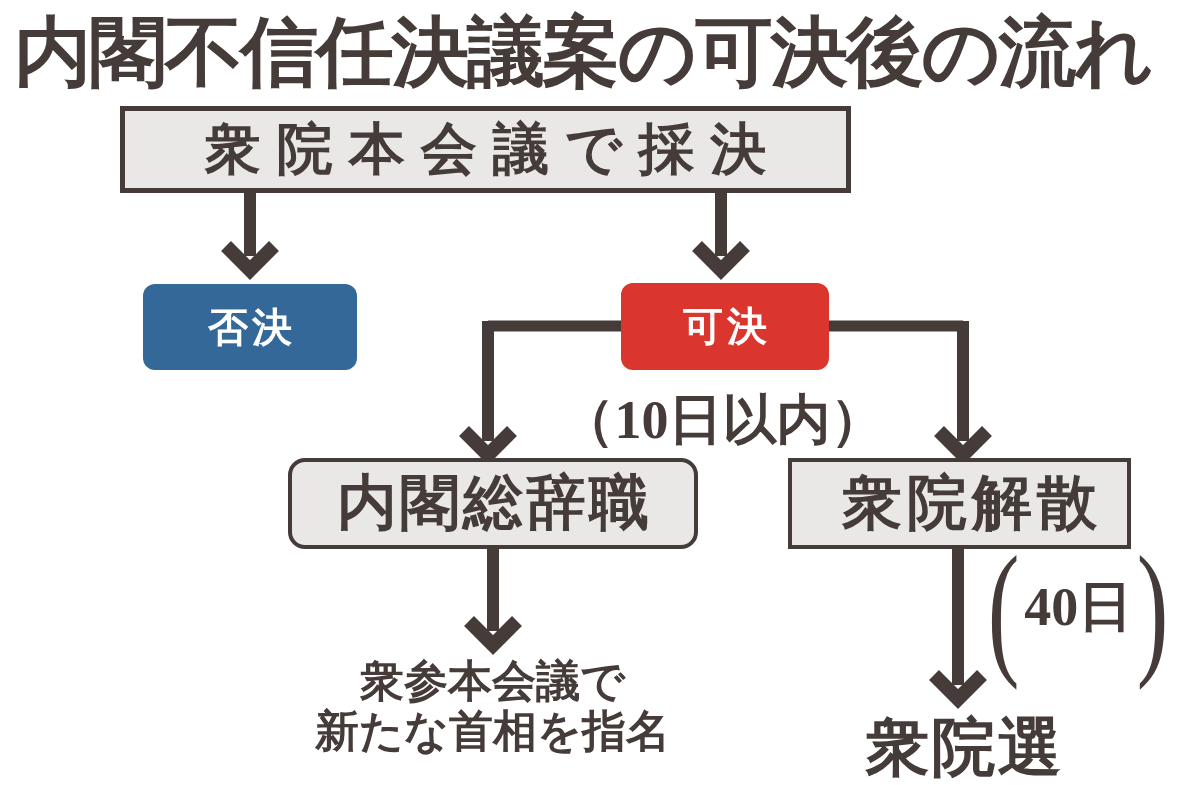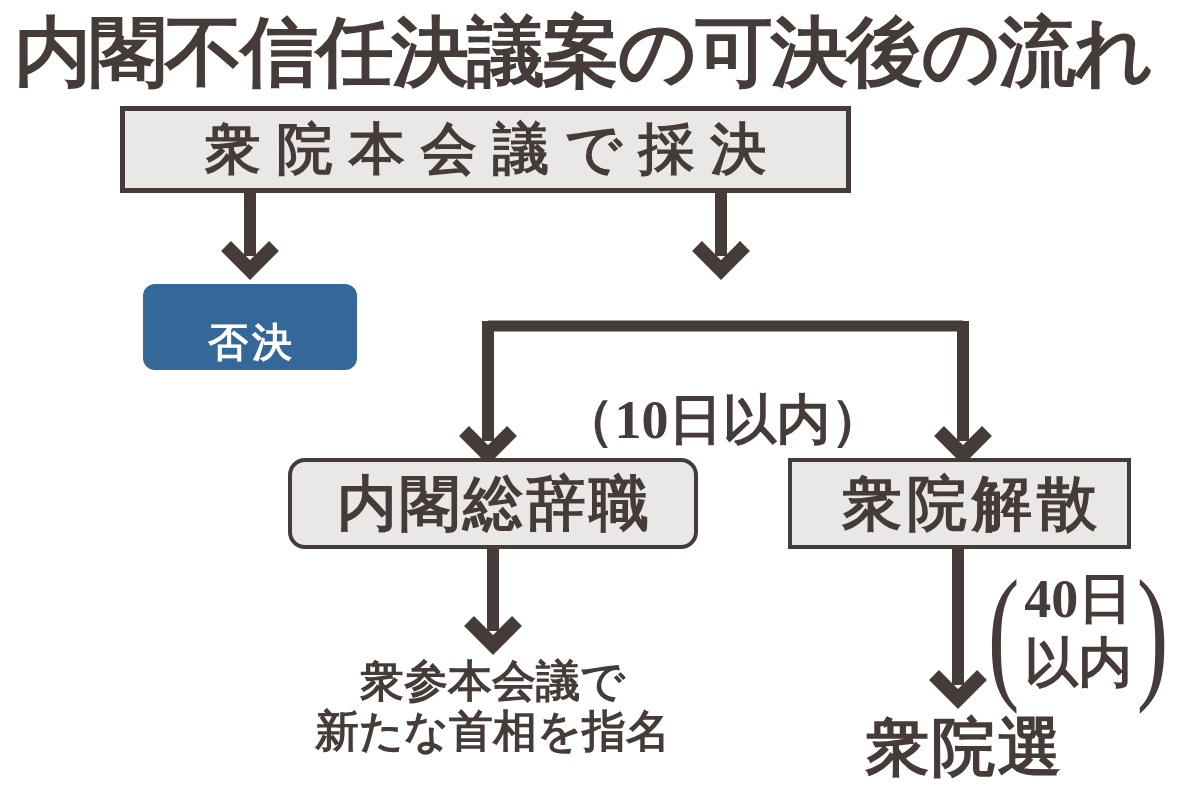--- a/index.html
+++ b/index.html
@@ -20,21 +20,21 @@
   .title{
     position:absolute;left:14px;top:2px;width:1180px;
     font-size:76px;font-weight:900;letter-spacing:-2px;
     color:var(--dark);white-space:nowrap;
     transform:scaleX(1.02);transform-origin:left;
   }
   svg.connectors{position:absolute;left:0;top:0;z-index:1;}
   svg.connectors path{stroke:var(--dark);fill:none;}
   .node{
     position:absolute;z-index:2;box-sizing:border-box;
-    display:flex;align-items:flex-end;justify-content:center;
+    display:flex;align-items:center;justify-content:center;
     white-space:nowrap;
   }
   .graybox{
     background:var(--box_fill);
     border:5px solid var(--dark);
     font-weight:600;
   }
   .vote{left:120px;top:106px;width:731px;height:87px;font-size:56px;letter-spacing:16px;text-indent:16px;}
   .resign{left:288px;top:458px;width:410px;height:91px;border-width:4px;font-size:60px;letter-spacing:3px;text-indent:3px;border-radius:17px;}
   .dissolve{left:788px;top:458px;width:343px;height:91px;border-width:4px;font-size:60px;letter-spacing:5px;text-indent:5px;padding-left:20px;}
@@ -104,40 +104,42 @@
   </svg>
 
   <div class="node graybox vote">
     <span>衆院本会議で採決</span>
   </div>
 
   <div class="node badge rejected">
     <span>否決</span>
   </div>
 
+  <div class="node badge passed">
+    <span>可決</span>
+  </div>
 
   <div class="ten-days">（10日以内）</div>
 
   <div class="node graybox resign">
     <span>内閣総辞職</span>
   </div>
 
   <div class="node graybox dissolve">
     <span>衆院解散</span>
   </div>
 
   <div class="nominate">
     <div>衆参本会議で</div>
     <div>新たな首相を指名</div>
   </div>
 
   <div class="forty-days">
     <span class="paren">(</span>
     <span class="lines">
       <div>40日</div>
-      <div>以内</div>
     </span>
     <span class="paren">)</span>
   </div>
 
   <div class="election">衆院選</div>
 
 </div>
 
 </body></html>

